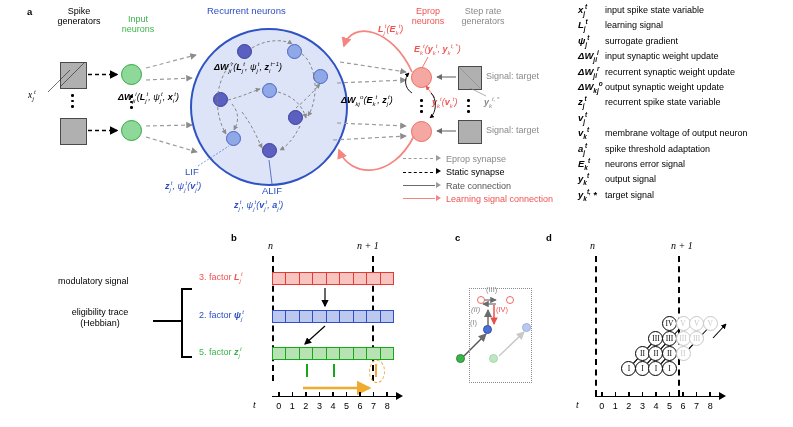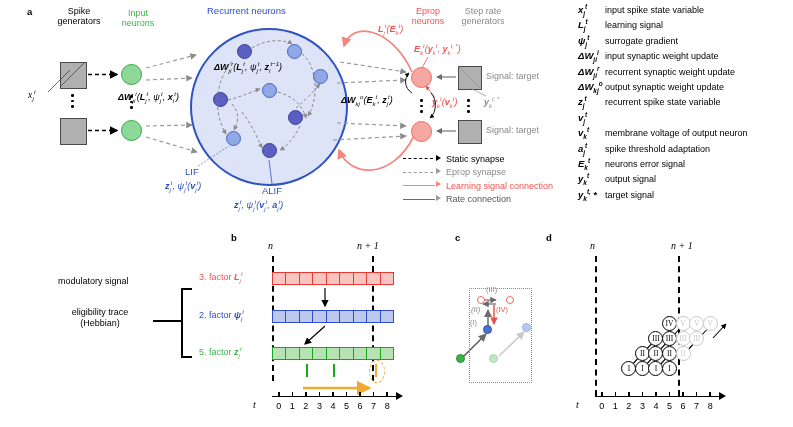--- a/index.html
+++ b/index.html
@@ -125,21 +125,21 @@
 </style>
 </head>
 <body>
 
 <div class="abs panel-letter" style="left:27px; top:6px;">a</div>
 
 <div class="abs lbl center" style="left:42px; top:6px; width:74px; font-size:9px;">
   <div>Spike</div>
   <div>generators</div>
 </div>
-<div class="abs lbl center green" style="left:110px; top:8px; width:56px; font-size:9px;">
+<div class="abs lbl center green" style="left:110px; top:14px; width:56px; font-size:9px;">
   <div>Input</div>
   <div>neurons</div>
 </div>
 <div class="abs lbl blue" style="left:207px; top:6px; font-size:9.5px;">Recurrent neurons</div>
 <div class="abs lbl center red" style="left:404px; top:6px; width:48px; font-size:9px;">
   <div>Eprop</div>
   <div>neurons</div>
 </div>
 <div class="abs lbl center gray" style="left:452px; top:6px; width:62px; font-size:9px;">
   <div>Step rate</div>
@@ -225,45 +225,45 @@
 <div class="abs lbl red" style="left:432px; top:97px; font-size:9px;">
   <span style="font-weight:bold;font-style:italic;">y</span><sub style="font-style:italic;">k</sub><sup style="font-style:italic;">t</sup><span style="font-style:italic;">(</span><span style="font-weight:bold;font-style:italic;">v</span><sub style="font-style:italic;">k</sub><sup style="font-style:italic;">t</sup><span style="font-style:italic;">)</span>
 </div>
 <div class="abs lbl gray" style="left:484px; top:97px; font-size:9px;">
   <span style="font-weight:bold;font-style:italic;">y</span><sub style="font-style:italic;">k</sub><sup style="font-style:italic;">t, *</sup>
 </div>
 
 <div class="abs" id="connlegend">
   <div class="crow">
     <div class="cline">
+        <div class="hr-dashed-gray"></div>
+        <div class="arrowhead g" style="top:0.6px;"></div>
+      </div>
+    <div class="ctxt gray">Eprop synapse</div>
+  </div>
+  <div class="crow">
+    <div class="cline">
         <div class="hr-dashed-black"></div>
         <div class="arrowhead" style="top:0.6px;"></div>
       </div>
     <div class="ctxt">Static synapse</div>
   </div>
   <div class="crow">
     <div class="cline">
-        <div class="hr-dashed-gray"></div>
+        <div class="hr-solid-gray"></div>
         <div class="arrowhead g" style="top:0.6px;"></div>
       </div>
-    <div class="ctxt gray">Eprop synapse</div>
+    <div class="ctxt darkgray">Rate connection</div>
   </div>
   <div class="crow">
     <div class="cline">
         <div class="hr-solid-red"></div>
         <div class="arrowhead r" style="top:0.2px;"></div>
       </div>
     <div class="ctxt red">Learning signal connection</div>
-  </div>
-  <div class="crow">
-    <div class="cline">
-        <div class="hr-solid-gray"></div>
-        <div class="arrowhead g" style="top:0.6px;"></div>
-      </div>
-    <div class="ctxt darkgray">Rate connection</div>
   </div>
 </div>
 
 <div class="abs" id="varlegend">
     <div class="row">
       <span class="sym">x<sub>j</sub><sup>t</sup></span>
       <span class="txt">input spike state variable</span>
     </div>
     <div class="row">
       <span class="sym">L<sub>j</sub><sup>t</sup></span>

